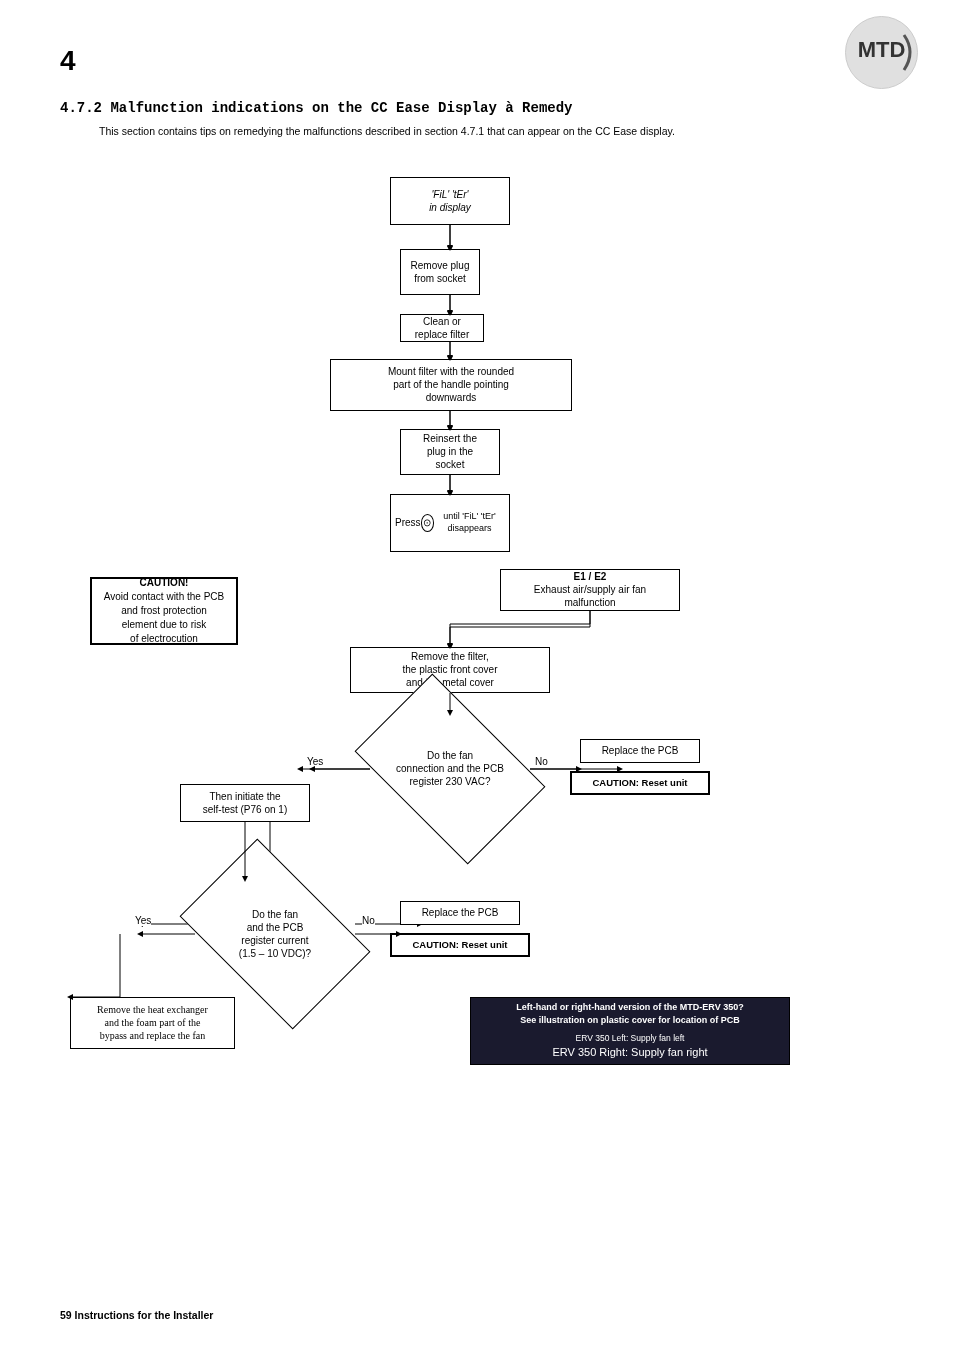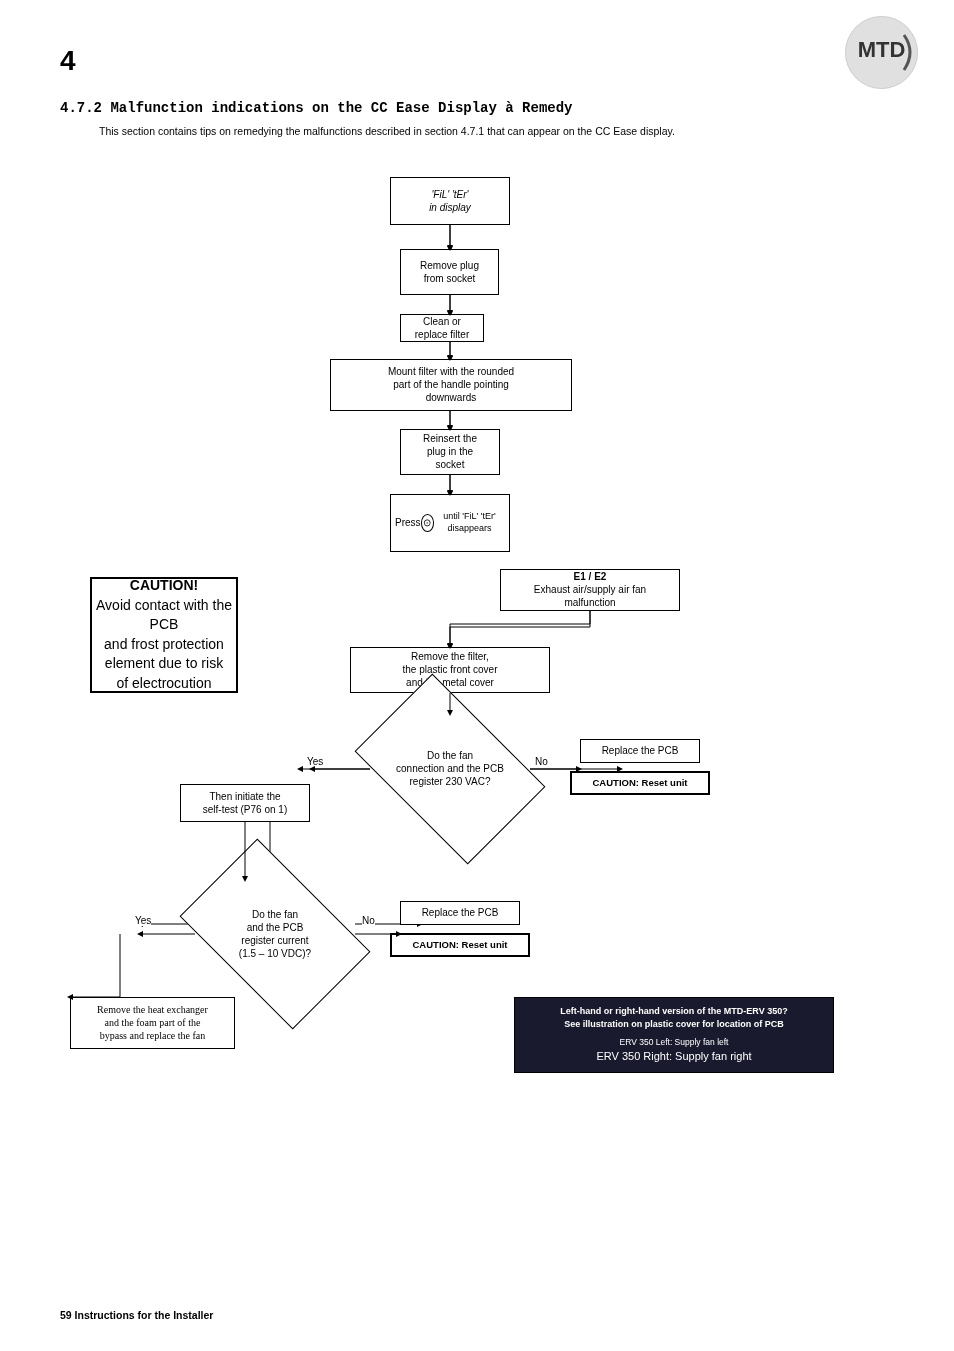--- a/index.html
+++ b/index.html
@@ -203,21 +203,21 @@
 
       <line x1="295" y1="765" x2="360" y2="765" stroke="#000" stroke-width="1" marker-end="url(#arrowhead)"></line>
 
     </svg>
 
     <div class="flow-box" style="left:330px; top:18px; width:120px; height:48px;">
       <span style="white-space:pre-line; font-style:italic;">'FiL' 'tEr'
 in display</span>
     </div>
 
-    <div class="flow-box" style="left:340px; top:90px; width:99px; height:46px;">
+    <div class="flow-box" style="left:340px; top:90px; width:80px; height:46px;">
       <span>Remove plug<br>from socket</span>
     </div>
 
     <div class="flow-box" style="left:340px; top:155px; width:84px; height:28px;">
       <span>Clean or<br>replace filter</span>
     </div>
 
     <div class="flow-box" style="left:270px; top:200px; width:242px; height:52px;">
       <span>Mount filter with the rounded<br>part of the handle pointing<br>downwards</span>
     </div>
@@ -225,21 +225,21 @@
     <div class="flow-box" style="left:340px; top:270px; width:100px; height:46px;">
       <span>Reinsert the<br>plug in the<br>socket</span>
     </div>
 
     <div class="flow-box" style="left:330px; top:335px; width:120px; height:58px; flex-direction:row;">
       <div>Press</div>
       <div class="circle-btn">⊙</div>
       <div style="font-size:9px;">until 'FiL' 'tEr' disappears</div>
     </div>
 
-    <div class="flow-box caution" style="left:30px; top:418px; width:148px; height:116px; text-align:center; font-size:14px; line-height:1.4;">
+    <div class="flow-box caution" style="left:30px; top:418px; width:148px; height:68px; text-align:center; font-size:10px; line-height:1.4;">
       <span><strong>CAUTION!</strong><br>Avoid contact with the PCB<br>and frost protection<br>element due to risk<br>of electrocution</span>
     </div>
 
     <div class="flow-box" style="left:440px; top:410px; width:180px; height:42px; flex-direction:column;">
       <div style="font-weight:bold;">E1 / E2</div>
       <div>Exhaust air/supply air fan<br>malfunction</div>
     </div>
 
     <div class="flow-box" style="left:290px; top:488px; width:200px; height:46px; flex-direction:column;">
       <span>Remove the filter,<br>the plastic front cover<br>and the metal cover</span>
@@ -284,21 +284,21 @@
     </div>
 
     <div class="flow-box bold-border" style="left:330px; top:774px; width:140px; height:24px;">
       <span style="font-weight:bold; font-size:9.5px;">CAUTION: Reset unit</span>
     </div>
 
     <div class="flow-box" style="left:10px; top:838px; width:165px; height:52px; text-align:center;font-family:Liberation Serif, serif;">
       <span>Remove the heat exchanger<br>and the foam part of the<br>bypass and replace the fan</span>
     </div>
 
-    <div class="flow-box info-box" style="left:410px; top:838px; width:320px; height:76px; flex-direction:column; padding:8px;margin-left:44px;">
+    <div class="flow-box info-box" style="left:410px; top:838px; width:320px; height:68px; flex-direction:column; padding:8px;">
       <div style="font-weight:bold; font-size:9px; margin-bottom:6px;">Left-hand or right-hand version of the MTD-ERV 350?<br>See illustration on plastic cover for location of PCB</div>
       <div style="font-size:8.5px;"><span style="font-variant:small-caps;">ERV</span> 350 Left: Supply fan left</div>
       <div style="font-size:11px;"><span style="font-variant:small-caps;">ERV</span> 350 Right: Supply fan right</div>
     </div>
 
     <svg style="position:absolute;top:0;left:0;width:100%;height:100%;pointer-events:none;" xmlns="http://www.w3.org/2000/svg">
       <defs>
         <marker id="ah2" markerWidth="6" markerHeight="6" refX="3" refY="3" orient="auto">
           <path d="M0,0 L0,6 L6,3 z" fill="#000"></path>
         </marker>

